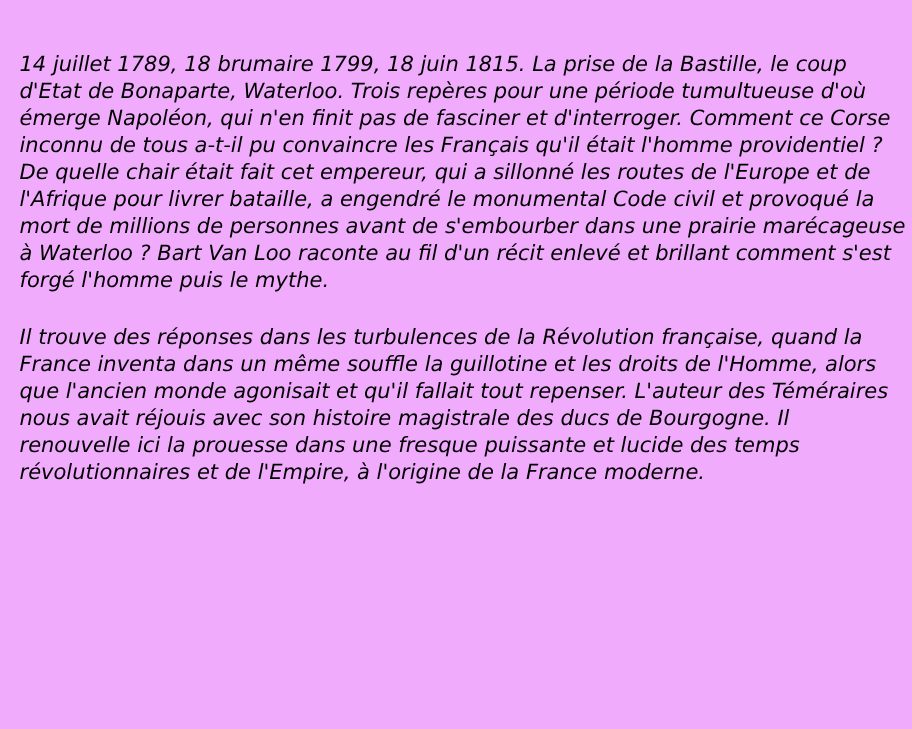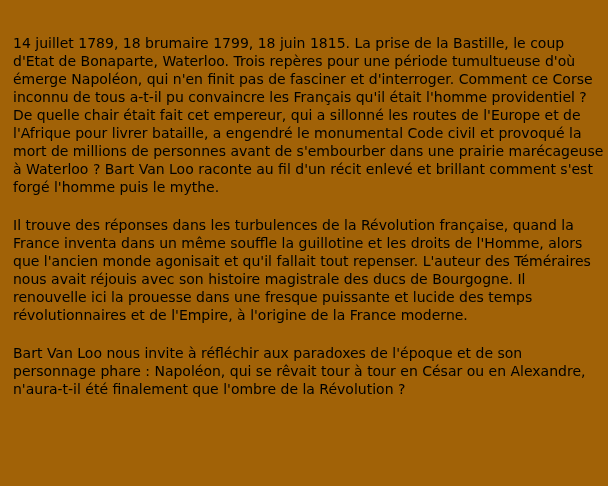--- a/index.html
+++ b/index.html
@@ -8,21 +8,22 @@
       padding: 0;
       width: 608px;
       height: 486px;
       background: #ffffff;
       overflow: hidden;
     }
     .doc {
       width: 608px;
       height: 486px;
       padding: 34px 0 0 13px;
-      background: #a16207;
+      background: #f0abfc;
+      font-style: italic;
     }
     .doc p {
       margin: 0 0 20px 0;
       padding: 0;
       font-family: "DejaVu Sans", sans-serif;
       font-size: 14px;
       line-height: 18px;
       color: #000000;
       white-space: pre; 
     }
@@ -39,16 +40,13 @@
 l'Afrique pour livrer bataille, a engendré le monumental Code civil et provoqué la
 mort de millions de personnes avant de s'embourber dans une prairie marécageuse
 à Waterloo ? Bart Van Loo raconte au fil d'un récit enlevé et brillant comment s'est
 forgé l'homme puis le mythe.</p>
   <p>Il trouve des réponses dans les turbulences de la Révolution française, quand la
 France inventa dans un même souffle la guillotine et les droits de l'Homme, alors
 que l'ancien monde agonisait et qu'il fallait tout repenser. L'auteur des Téméraires
 nous avait réjouis avec son histoire magistrale des ducs de Bourgogne. Il
 renouvelle ici la prouesse dans une fresque puissante et lucide des temps
 révolutionnaires et de l'Empire, à l'origine de la France moderne.</p>
-  <p>Bart Van Loo nous invite à réfléchir aux paradoxes de l'époque et de son
-personnage phare : Napoléon, qui se rêvait tour à tour en César ou en Alexandre,
-n'aura-t-il été finalement que l'ombre de la Révolution ?</p>
 </div>
 
 </body></html>

